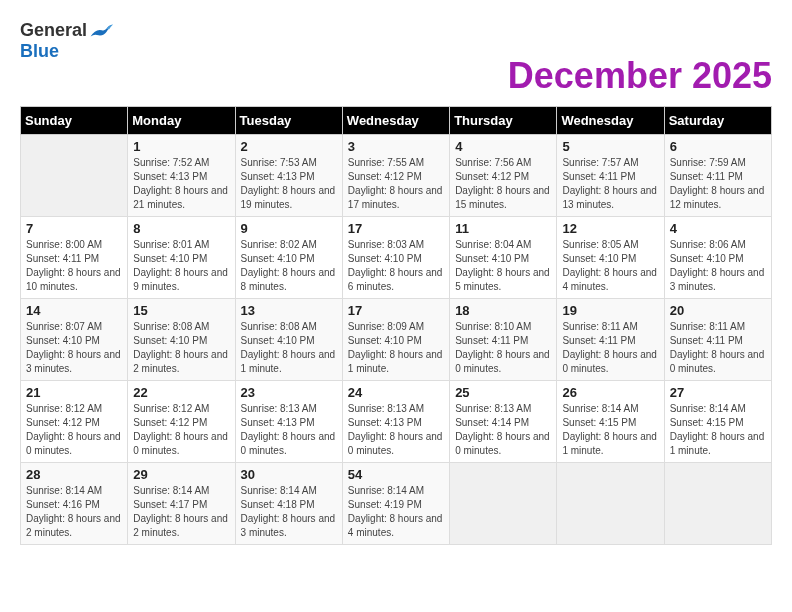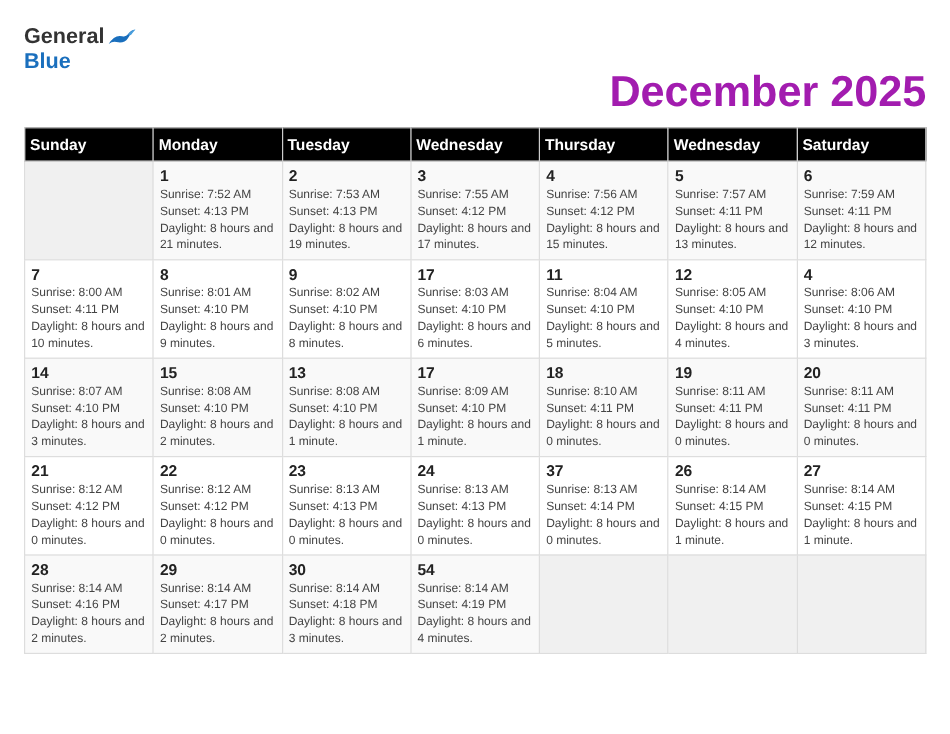--- a/index.html
+++ b/index.html
@@ -229,21 +229,21 @@
         </td>
         <td>
           <div class="day-number">23</div>
           <div class="day-details">Sunrise: 8:13 AM<br>Sunset: 4:13 PM<br>Daylight: 8 hours and 0 minutes.</div>
         </td>
         <td>
           <div class="day-number">24</div>
           <div class="day-details">Sunrise: 8:13 AM<br>Sunset: 4:13 PM<br>Daylight: 8 hours and 0 minutes.</div>
         </td>
         <td>
-          <div class="day-number">37</div>
+          <div class="day-number">25</div>
           <div class="day-details">Sunrise: 8:13 AM<br>Sunset: 4:14 PM<br>Daylight: 8 hours and 0 minutes.</div>
         </td>
         <td>
           <div class="day-number">26</div>
           <div class="day-details">Sunrise: 8:14 AM<br>Sunset: 4:15 PM<br>Daylight: 8 hours and 1 minute.</div>
         </td>
         <td>
           <div class="day-number">27</div>
           <div class="day-details">Sunrise: 8:14 AM<br>Sunset: 4:15 PM<br>Daylight: 8 hours and 1 minute.</div>
         </td>

